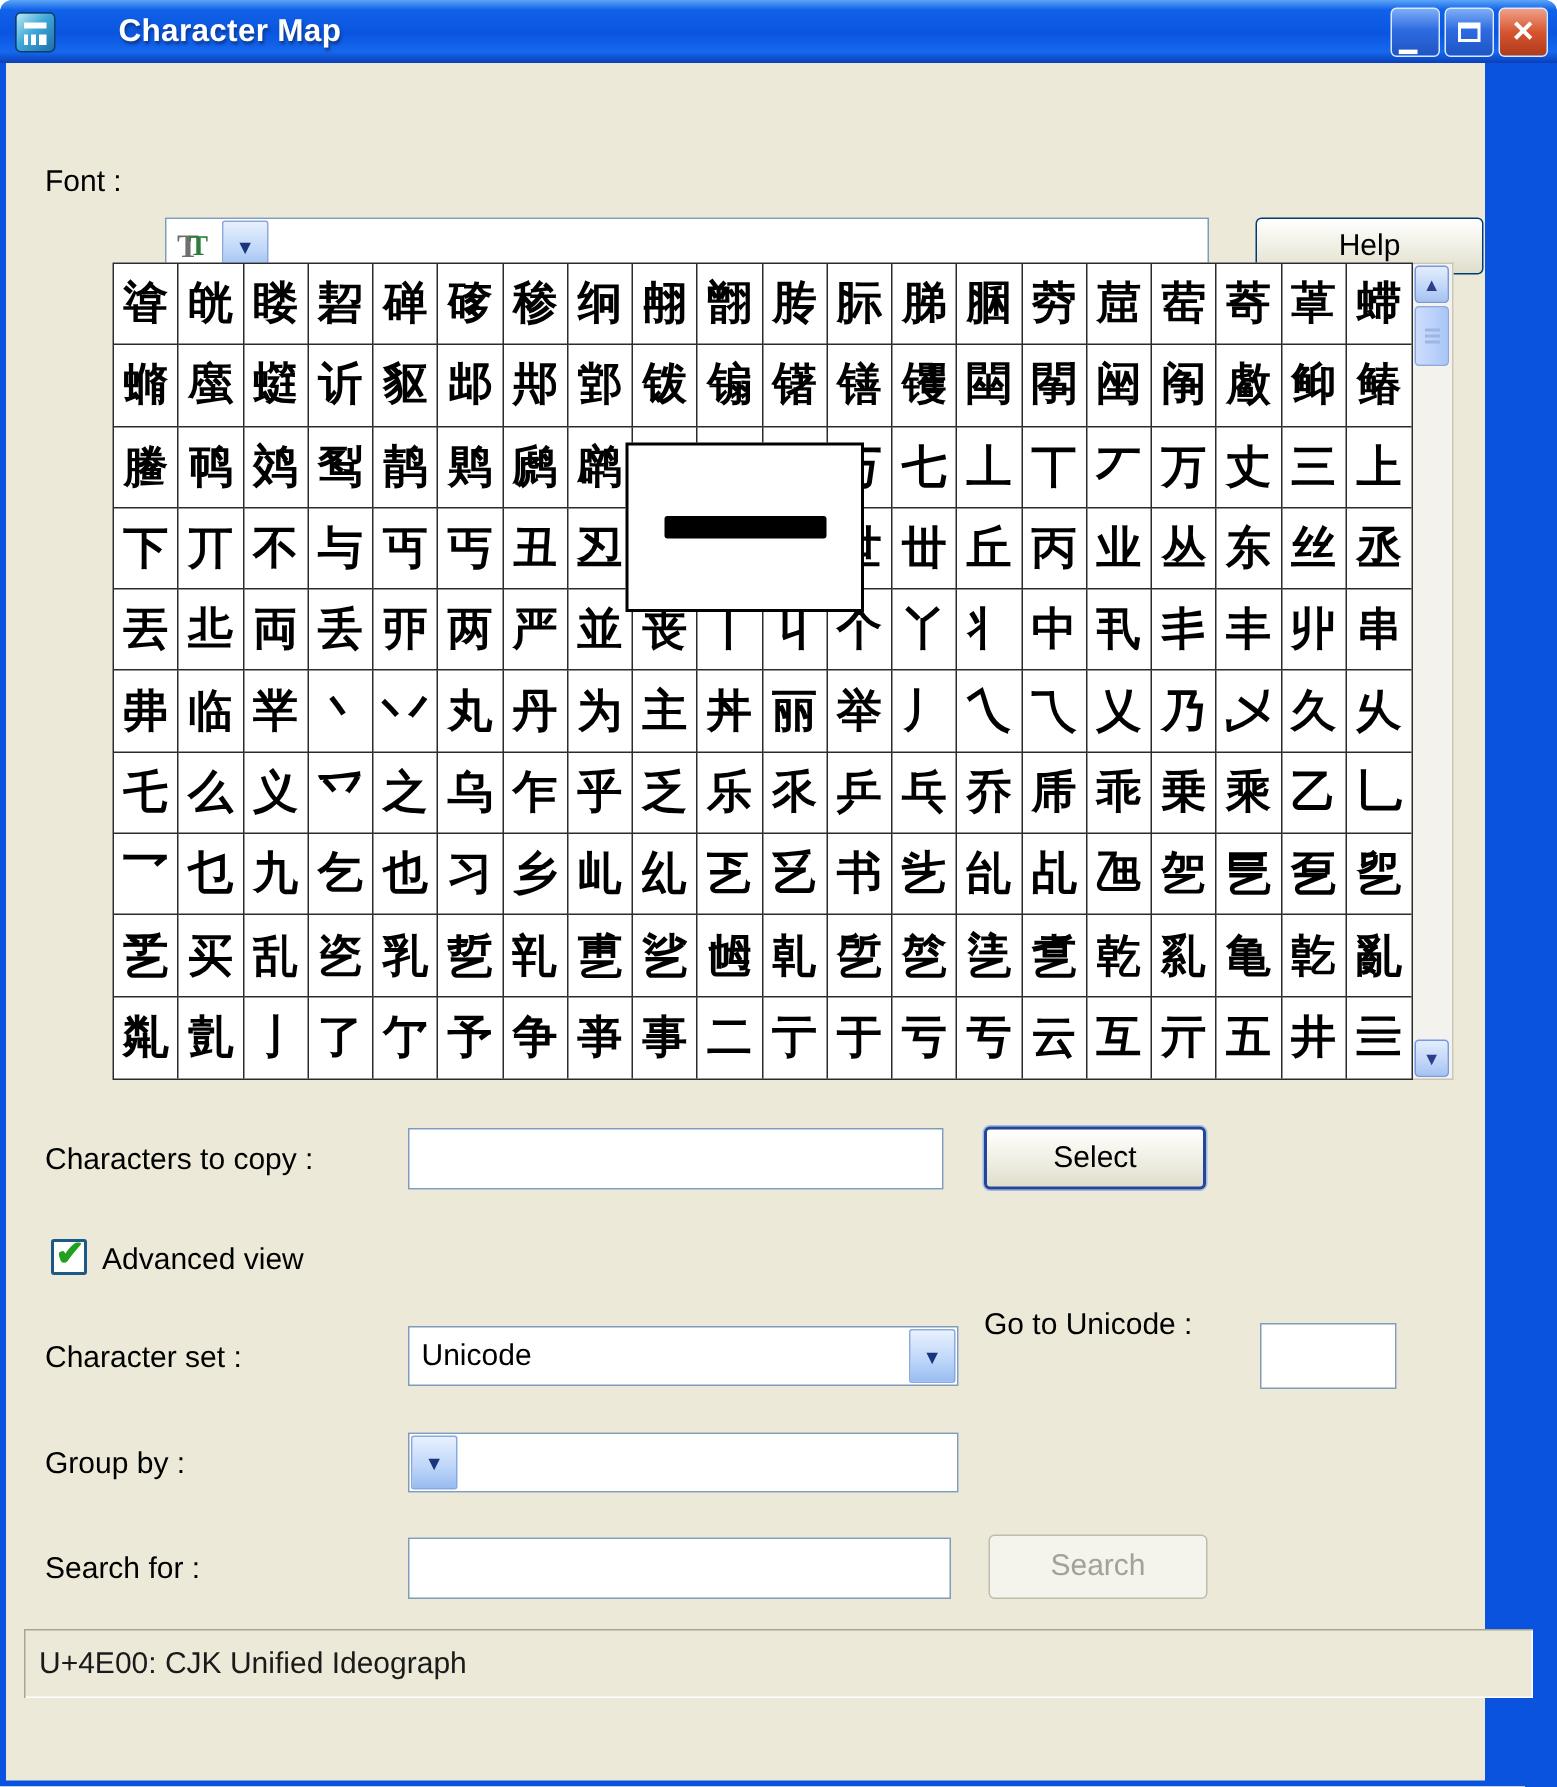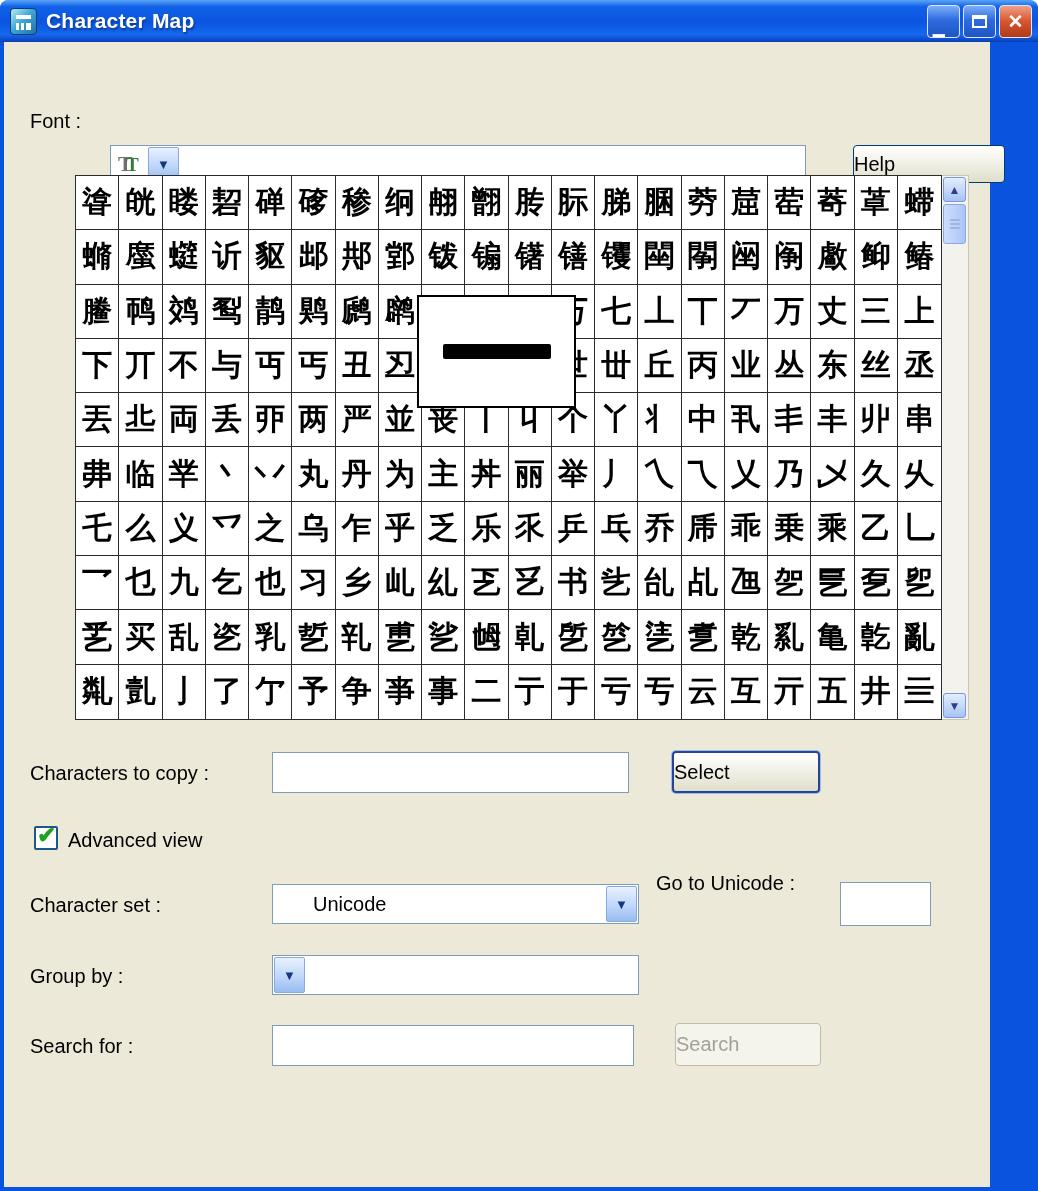--- a/index.html
+++ b/index.html
@@ -6,21 +6,21 @@
   html,body { width:1038px; height:1191px; background:#fff; overflow:hidden;
               font-family:"Liberation Sans", sans-serif; }
 
   .win { position:relative; width:1038px; height:1191px;
          background:#0A53DF; border-radius:9px 9px 0 0; }
 
   
   .titlebar { position:absolute; left:0; top:0; right:0; height:42px;
     border-radius:8px 8px 0 0; padding:0 6px 0 10px;
     background:linear-gradient(180deg,#5AA5F7 0%,#1161E8 16%,#0A55E0 52%,#1668EE 82%,#0A3FB8 100%);
-    display:flex; align-items:center; }
+    display:flex; align-items:center;gap:33px; }
   .app-icon { width:27px; height:27px; margin-right:9px; border-radius:4px;
     background:linear-gradient(135deg,#BFEAF2 0%,#3FA9D8 45%,#1E6FA8 100%);
     border:1px solid #0C3E6E; position:relative; }
   .app-icon::before { content:""; position:absolute; left:5px; top:6px; width:15px; height:4px; background:#fff; }
   .app-icon::after  { content:""; position:absolute; left:5px; top:14px; width:15px; height:7px;
     background:linear-gradient(90deg,#fff 0 3px,transparent 3px 5px,#fff 5px 8px,transparent 8px 10px,#fff 10px 13px); }
   .title-text { color:#fff; font-weight:bold; font-size:21px; text-shadow:1px 2px 2px #0E3A8C; letter-spacing:0.2px; }
   .win-buttons { margin-left:auto; display:flex; gap:3px; }
   .wbtn { width:33px; height:33px; border-radius:4px; border:1px solid #DCE9FB;
     display:flex; align-items:center; justify-content:center; color:#fff; }
@@ -40,22 +40,22 @@
   .combo { position:absolute; background:#fff; border:1px solid #7F9DB9; display:flex; align-items:center; }
   .combo .val { flex:1; font-size:20px; padding:0 8px; color:#000; white-space:nowrap; overflow:hidden; }
   .combo .arrow-btn { width:31px; align-self:stretch; margin:1px; border-radius:2px;
      background:linear-gradient(180deg,#E8F1FE 0%,#BCD5F8 60%,#98BCF0 100%);
      border:1px solid #8CA8E0; display:flex; align-items:center; justify-content:center; }
   .chevron { font-size:13px; color:#17367E; line-height:1; }
   .combo.focused .val { background:#316AC5; color:#fff; margin:2px 0 2px 2px; padding:4px 8px; }
 
   .btn { position:absolute; border:1px solid #003C74; border-radius:4px;
      background:linear-gradient(180deg,#FFFFFF 0%,#F2F1E7 45%,#DFDECB 100%);
-     font-size:20px; color:#000; display:flex; align-items:center; 
-     font-family:"Liberation Sans",sans-serif;margin-left:16px; }
+     font-size:20px; color:#000; display:flex; align-items:center; justify-content:center;
+     font-family:"Liberation Sans",sans-serif; }
   .btn.default { border:2px solid #24459A; box-shadow:0 0 0 1px #9DBBE3; }
   .btn.disabled { border:1px solid #C0BCAC; background:#F4F3EC; color:#A3A198; }
 
   
   .font-combo { left:106px; top:103px; width:696px; height:38px; }
   .tt-icon { position:relative; width:30px; height:26px; margin-left:6px; flex:none; }
   .tt-icon .t1, .tt-icon .t2 { position:absolute; font-family:"Liberation Serif",serif; font-weight:bold; }
   .tt-icon .t1 { left:1px; top:0; font-size:22px; color:#6F6F6F; }
   .tt-icon .t2 { left:9px; top:3px; font-size:19px; color:#2F7D3A; }
   .help-btn { left:833px; top:103px; width:152px; height:38px; }
@@ -94,21 +94,21 @@
 
   
   .copy-input   { left:268px; top:710px; width:357px; height:41px; }
   .select-btn   { left:652px; top:709px; width:148px; height:42px; }
   .copy-btn     { left:830px; top:709px; width:148px; height:42px; }
 
   .checkbox { position:absolute; left:30px; top:784px; width:24px; height:24px;
      background:#fff; border:2px solid #1D5987; border-radius:2px; }
   .checkbox .check { position:absolute; left:1px; top:-6px; font-size:23px; color:#1FA11F; font-weight:bold; }
 
-  .charset-combo { left:268px; top:842px; width:367px; height:40px;padding-left:32px; }
+  .charset-combo { left:268px; top:842px; width:367px; height:40px; }
   .goto-input    { left:836px; top:840px; width:91px; height:44px; }
   .groupby-combo { left:268px; top:913px; width:367px; height:40px; }
   .search-input  { left:268px; top:983px; width:362px; height:41px; }
   .search-btn    { left:655px; top:981px; width:146px; height:43px; }
 
   .statusbar { position:absolute; left:12px; top:1044px; width:1006px; height:46px;
      background:#ECE9D8; box-shadow:inset 1px 1px 0 #A9A593, inset -1px -1px 0 #FFFFFF;
      display:flex; align-items:center; padding-left:10px; font-size:20px; color:#1A1A1A; }
 </style>
 </head>
@@ -394,15 +394,18 @@
         <span class="chevron">▼</span>
       </span>
     </div>
 
     <span class="label" style="left:26px; top:993px;">Search for :</span>
     <input class="tbox search-input" value="" style="">
     <div class="btn disabled search-btn">
       <span>Search</span>
     </div>
 
+    <div class="statusbar">
+      <span>U+4E00: CJK Unified Ideograph</span>
+    </div>
 
   </div>
 </div>
 
 </body></html>

